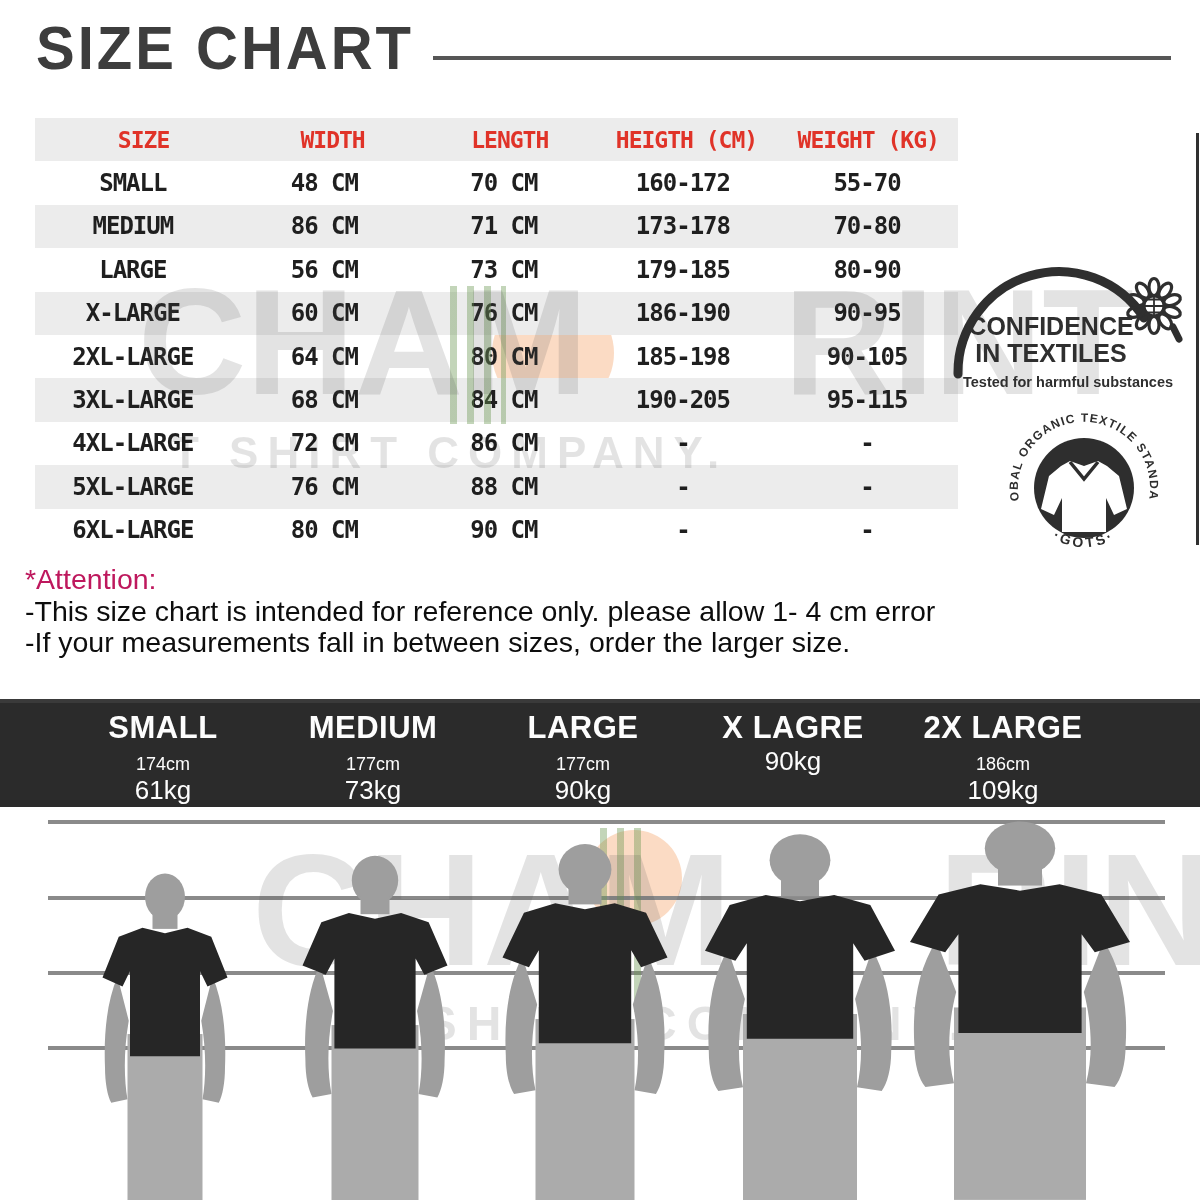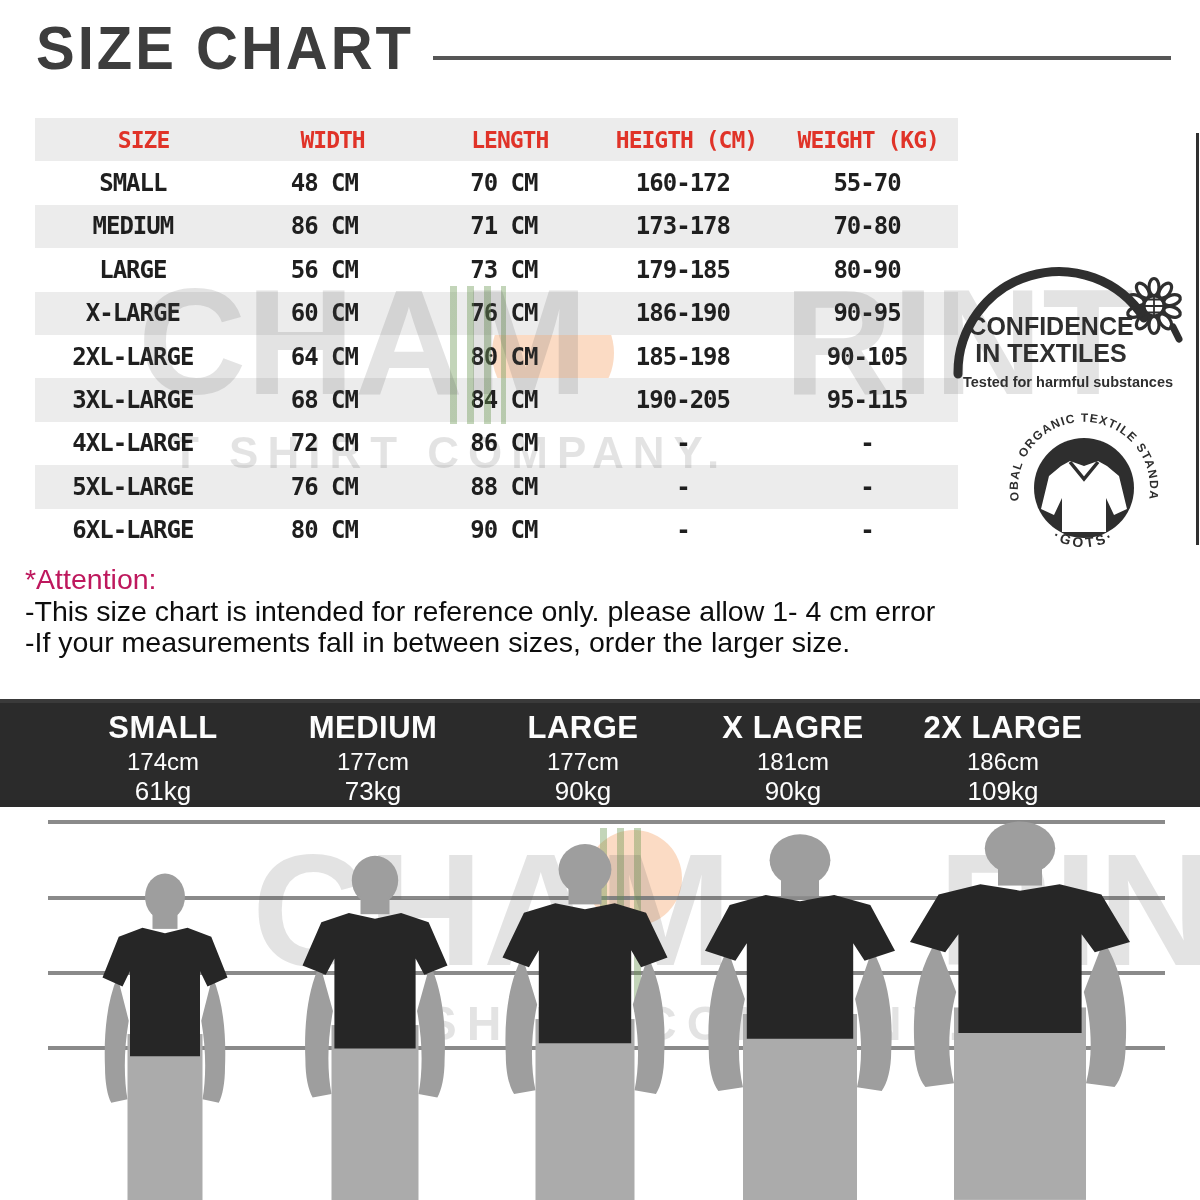--- a/index.html
+++ b/index.html
@@ -45,21 +45,21 @@
 
   
   .attention{position:absolute;left:25px;top:564px;font-size:28.5px;color:#0d0d0d;line-height:31.5px;z-index:2;}
   .attention .heading{color:#be185d;}
 
   
   .size-band{position:absolute;left:0;top:699px;width:1200px;height:108px;background:#2b2b2b;
              border-top:4px solid #3a3a3a;box-sizing:border-box;display:grid;
              grid-template-columns:repeat(5,1fr);padding:7px 92px 0 58px;color:#fdfdfd;text-align:center;z-index:2;}
   .band-col .label{font-size:31px;font-weight:bold;letter-spacing:0.5px;}
-  .band-col .h{font-size:24px;margin-top:2px;}
+  .band-col .h{font-size:18px;margin-top:8px;}
   .band-col .w{font-size:26px;}
 
   
   .lineup-lines,.lineup-figs{position:absolute;left:0;top:805px;width:1200px;height:395px;}
   .lineup-lines{z-index:2;} .lineup-figs{z-index:4;}
 </style>
 </head>
 <body>
 
 <div class="canvas">
@@ -227,21 +227,20 @@
       </div>
 
       <div class="band-col">
         <div class="label">LARGE</div>
         <div class="h">177cm</div>
         <div class="w">90kg</div>
       </div>
 
       <div class="band-col">
         <div class="label">X LAGRE</div>
-        <div class="h">181cm</div>
         <div class="w">90kg</div>
       </div>
 
       <div class="band-col">
         <div class="label">2X LARGE</div>
         <div class="h">186cm</div>
         <div class="w">109kg</div>
       </div>
     </div>
 

